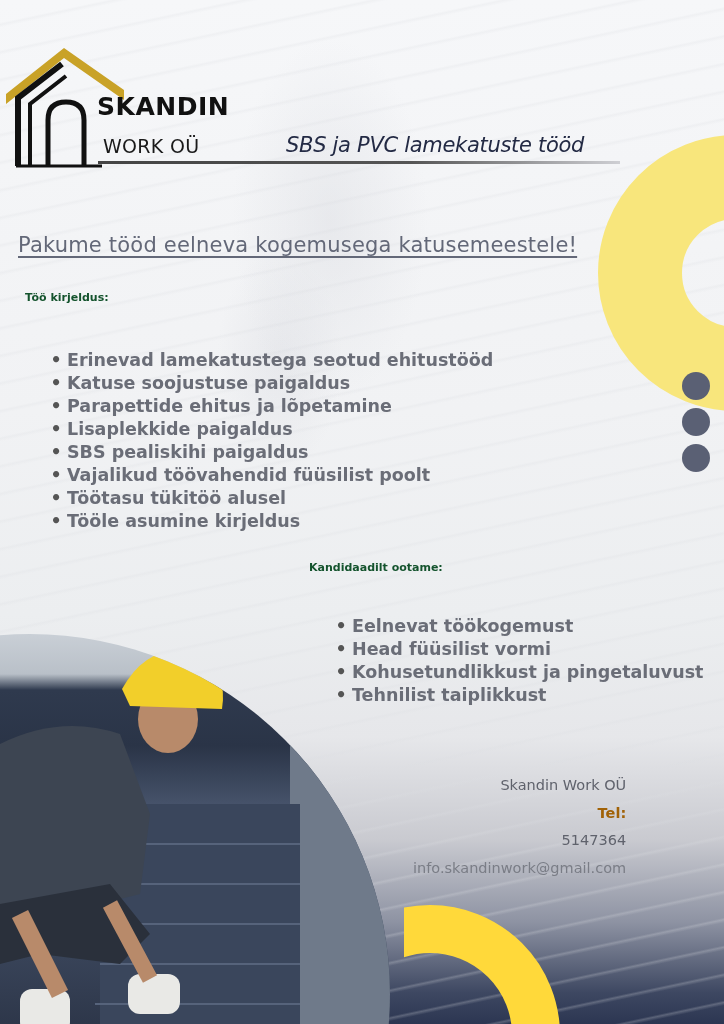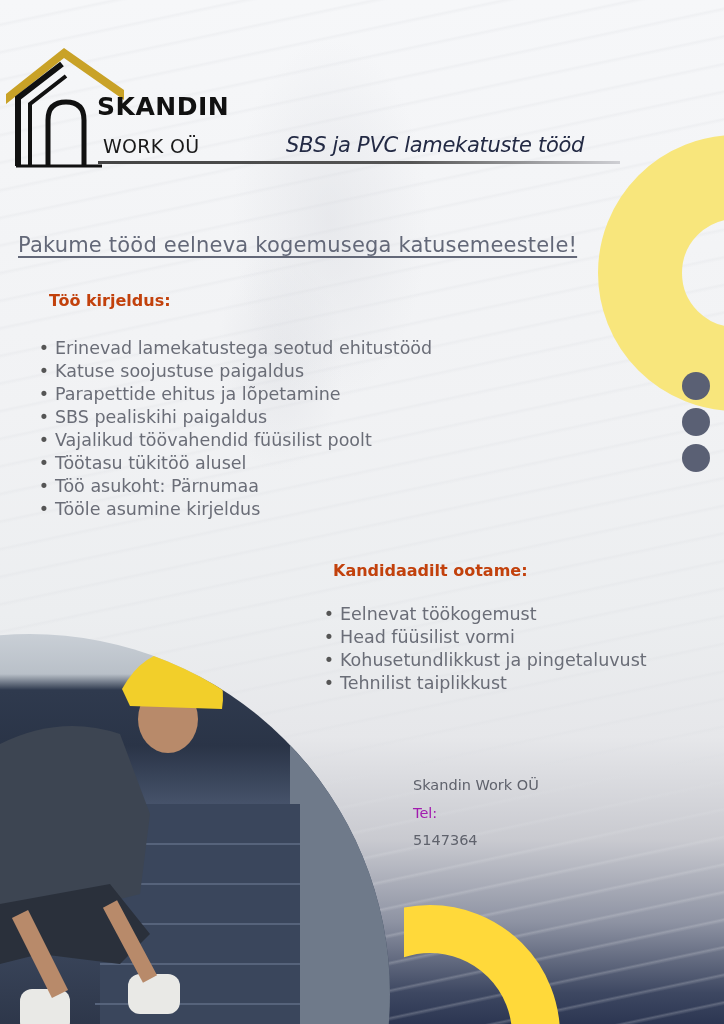--- a/index.html
+++ b/index.html
@@ -16,33 +16,33 @@
     border:84px solid #f8e67c; box-sizing:border-box; }
   .dots { position:absolute; left:682px; top:372px; }
   .dot { width:28px; height:28px; border-radius:50%; background:#5a6074; margin-bottom:8px; }
   .logo { position:absolute; left:6px; top:48px; width:240px; height:120px; }
   .brand-1 { position:absolute; left:97px; top:92px; font-family:"DejaVu Sans", sans-serif; font-weight:bold; font-size:25px; letter-spacing:0.5px; color:#111; }
   .brand-2 { position:absolute; left:103px; top:135px; font-family:"DejaVu Sans", sans-serif; font-size:19px; color:#1a1a1a; letter-spacing:0.3px;text-align:right; }
   .header-line { position:absolute; left:98px; top:161px; width:522px; height:3px;
     background:linear-gradient(90deg,#444 0%,#555 60%,rgba(120,120,130,0.3) 100%); }
   .tagline { position:absolute; left:286px; top:133px; font-style:italic; font-size:21px; color:#232a44; letter-spacing:-0.3px; }
   .headline { position:absolute; left:18px; top:193px; font-size:21px; color:#636878; text-decoration:underline; text-underline-offset:4px; letter-spacing:0.2px;margin-top:40px; }
-  .section-title { position:absolute; font-weight:bold; font-size:16px; color:#c2410c;margin-left:24px; }
-  ul.list { position:absolute; margin:0; padding:0; list-style:none; }
+  .section-title { position:absolute; font-weight:bold; font-size:11px; color:#14532d; }
+  ul.list { position:absolute; margin:12px; padding:0; list-style:none;font-weight:bold; }
   ul.list li { font-size:17.5px; line-height:23px; color:#6a6d77; white-space:nowrap; }
   ul.list li::before { content:"•"; display:inline-block; width:22px; text-align:center; color:#555; }
   .photo-mask { position:absolute; left:-330px; top:634px; width:720px; height:720px; border-radius:50%; overflow:hidden; }
   .photo { position:absolute; left:330px; top:0; width:420px; height:400px;
     background:
       linear-gradient(180deg,#c9cfd6 0%,#b9c0c8 10%,#2f3a4e 14%,#2a3447 28%,#4b5870 45%,#3f4b61 70%,#2c3548 100%); }
   .yellow-arc-bottom { position:absolute; left:300px; top:905px; width:260px; height:260px; border-radius:50%;
     border:48px solid #ffd93a; box-sizing:border-box; clip-path: polygon(40% 0,100% 0,100% 100%,40% 100%); }
   .contact { position:absolute; left:413px; top:775px; font-size:14.5px; color:#5f626c; }
-  .contact div { height:27.5px; line-height:20px; }
-  .contact .bold { font-weight:normal; color:#a21caf; }
+  .contact div { height:27.5px; line-height:20px;text-align:right; }
+  .contact .bold { font-weight:bold; color:#a16207; }
   .contact .email { color:#7a7d86; }
 </style>
 </head>
 <body>
 
 <div class="bg-texture"></div>
 
 <div class="yellow-ring"></div>
 <div class="dots">
   <div class="dot"></div>
@@ -62,24 +62,24 @@
 <div class="tagline">SBS ja PVC lamekatuste tööd</div>
 <div class="header-line"></div>
 
 <div class="headline">Pakume tööd eelneva kogemusega katusemeestele!</div>
 
 <div class="section-title" style="left:25px; top:291px;">Töö kirjeldus:</div>
 <ul class="list" style="left:33px; top:337px;">
   <li>Erinevad lamekatustega seotud ehitustööd</li>
   <li>Katuse soojustuse paigaldus</li>
   <li>Parapettide ehitus ja lõpetamine</li>
+  <li>Lisaplekkide paigaldus</li>
   <li>SBS pealiskihi paigaldus</li>
   <li>Vajalikud töövahendid füüsilist poolt</li>
   <li>Töötasu tükitöö alusel</li>
-  <li>Töö asukoht: Pärnumaa</li>
   <li>Tööle asumine kirjeldus</li>
 </ul>
 
 <div class="section-title" style="left:309px; top:561px;">Kandidaadilt ootame:</div>
 <ul class="list" style="left:318px; top:603px;">
   <li>Eelnevat töökogemust</li>
   <li>Head füüsilist vormi</li>
   <li>Kohusetundlikkust ja pingetaluvust</li>
   <li>Tehnilist taiplikkust</li>
 </ul>
@@ -108,13 +108,14 @@
       <path d="M20,280 L60,360" stroke="#b88a6a" stroke-width="18"></path>
       <path d="M110,270 L150,345" stroke="#b88a6a" stroke-width="16"></path>
     </svg>
   </div>
 </div>
 
 <div class="contact">
   <div>Skandin Work OÜ</div>
   <div class="bold">Tel:</div>
   <div>5147364</div>
+  <div class="email">info.skandinwork@gmail.com</div>
 </div>
 
 </body></html>

